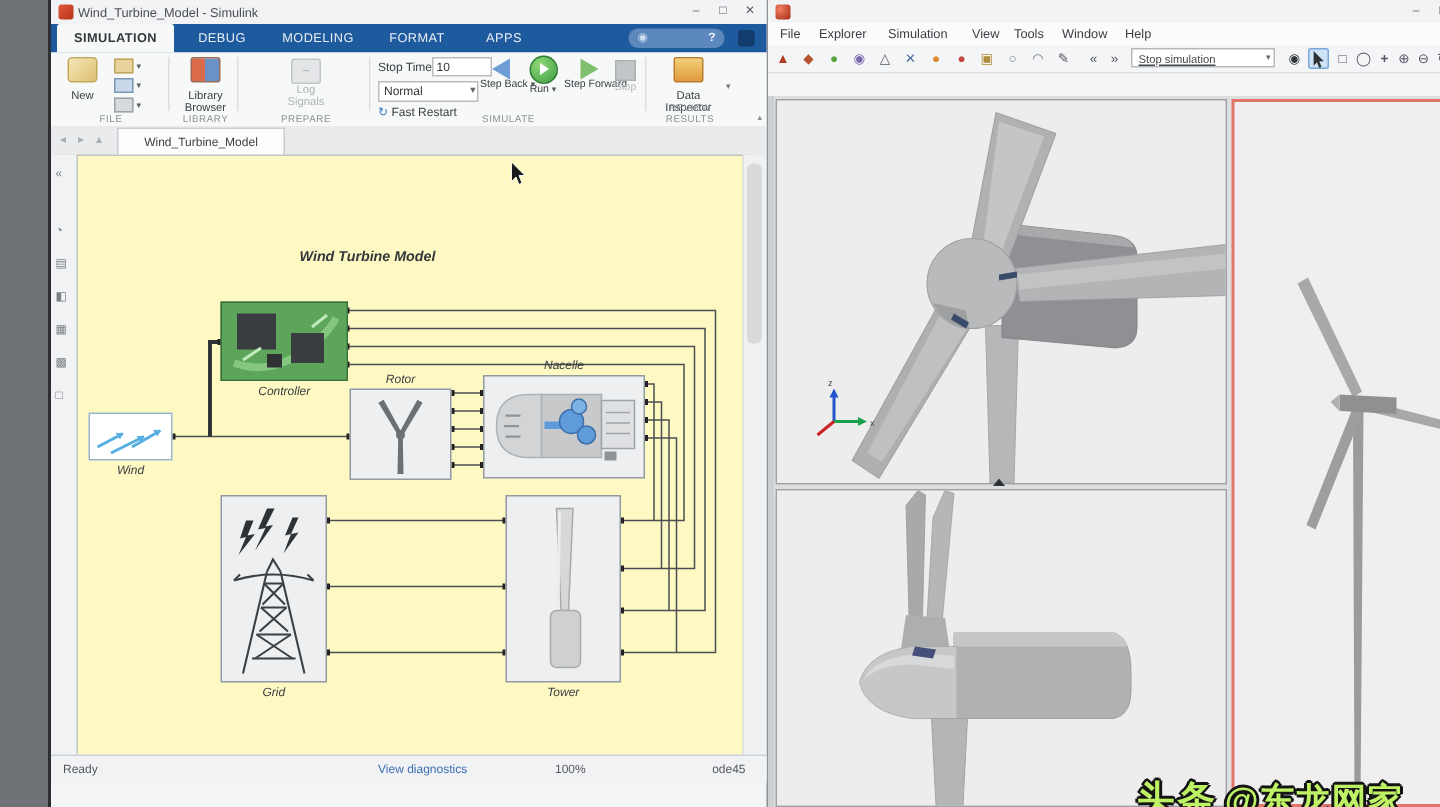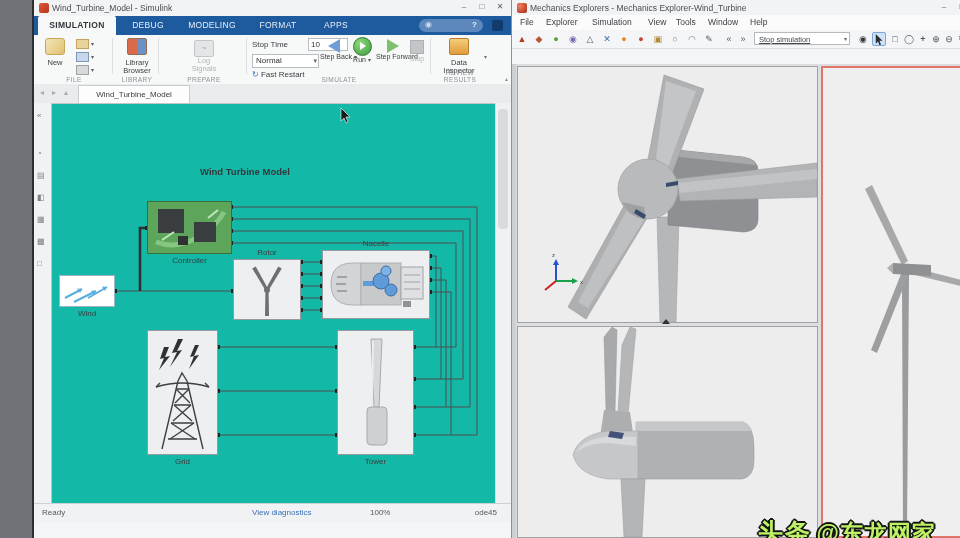--- a/index.html
+++ b/index.html
@@ -40,21 +40,21 @@
   .stepback:after{content:"";position:absolute;right:2px;top:0;border-right:12px solid #6f9ed6;border-top:7px solid transparent;border-bottom:7px solid transparent;}
   .stepfwd{width:16px;height:14px;margin:2px auto 0;position:relative;}
   .stepfwd:after{content:"";position:absolute;left:2px;top:0;border-left:12px solid #7fbf6e;border-top:7px solid transparent;border-bottom:7px solid transparent;}
   .stopsq{width:12px;height:12px;background:#c3c6c9;border:1px solid #aeb1b4;margin:3px auto 1px;}
   .ddarrow{font-size:6px;color:#5a5e63;}
   .doctabs{position:absolute;left:0;top:84px;right:0;height:19px;background:#e9ebed;border-bottom:1px solid #cfd2d5;}
   .navarr{position:absolute;top:4px;font-size:8px;color:#a9adb1;}
   .doctab{position:absolute;left:44px;top:1px;width:110px;height:18px;background:#fdfdfd;border:1px solid #c9ccd0;border-bottom:none;font-size:8px;color:#3c4045;text-align:center;line-height:18px;}
   .palette{position:absolute;left:0;top:103px;width:17px;bottom:18px;background:#f1f2f3;border-right:1px solid #d7d9db;}
   .palico{position:absolute;left:3px;font-size:8px;color:#7c8086;}
-  .canvas{position:absolute;left:17px;top:103px;width:448px;height:417px;background:#14b8a6;border:1px solid #c2c5c8;box-sizing:border-box;overflow:hidden;}
+  .canvas{position:absolute;left:17px;top:103px;width:448px;height:417px;background:#fef9c3;border:1px solid #c2c5c8;box-sizing:border-box;overflow:hidden;font-style:italic;}
   .vscroll{position:absolute;right:0;top:103px;width:15px;bottom:18px;background:#f0f1f2;border-left:1px solid #dcdee0;}
   .vthumb{position:absolute;left:2px;top:6px;width:10px;height:120px;background:#d8dadc;border-radius:4px;}
   .hscroll{position:absolute;left:0;right:0;bottom:0;height:14px;background:#f6f7f8;border-top:1px solid #e3e5e7;}
   .hthumb{position:absolute;left:14px;top:2px;width:290px;height:9px;background:#e4e6e8;border-radius:4px;}
   .hsq{position:absolute;left:2px;top:2px;width:10px;height:10px;background:#e8eaec;border:1px solid #d4d6d8;}
   .statusbar{position:absolute;left:0;bottom:16px;right:0;height:18px;background:#f1f2f4;border-top:1px solid #ced2d5;font-size:8px;color:#55585d;}
   .blk{position:absolute;background:#edeff0;border:1px solid #939aa0;box-sizing:border-box;}
   .blk-label{position:absolute;font-size:8px;color:#3a3d41;text-align:center;white-space:nowrap;}
   .cv-title{position:absolute;left:113px;top:62px;width:160px;text-align:center;font-size:9.5px;font-weight:bold;color:#34373b;}
   
@@ -141,21 +141,21 @@
 
       <div class="bigbtn" style="left:148px;width:44px;">
         <span class="bicon" style="width:18px;height:15px;background:#e3e5e7;border:1px solid #c3c6c9;border-radius:2px;color:#a9adb1;font-size:9px;line-height:14px;">~</span>
         <div class="blbl dim">Log</div>
         <div class="blbl dim">Signals</div>
       </div>
       <div class="gsep" style="left:212px;"></div>
       <div class="glabel" style="left:138px;width:64px;">PREPARE</div>
 
       <div class="st-field-label" style="left:218px;top:5px;">Stop Time</div>
-      <input class="st-input" style="left: 274px; top: 3px;" value="10">
+      <input class="st-input" style="left: 254px; top: 3px;" value="10">
       <div class="st-select" style="left:218px;top:19px;">
         <span>Normal</span>
         <span class="dd">▾</span>
       </div>
       <div style="position:absolute;left:218px;top:35px;font-size:8px;color:#3c4045;">
         <span style="color:#3a78c2;font-size:8px;">↻</span>
         <span>Fast Restart</span>
       </div>
       <div class="ctrl-btn" style="left:286px;width:28px;">
         <div class="stepback"></div>
@@ -371,21 +371,20 @@
       <span style="position:absolute;left:218px;top:4px;color:#3b6fb5;">View diagnostics</span>
       <span style="position:absolute;left:336px;top:4px;">100%</span>
       <span style="position:absolute;right:14px;top:4px;">ode45</span>
     </div>
   </div>
 
   <div class="win" id="mewin">
 
     <div class="titlebar">
       <div class="me-icon"></div>
-      <div class="ttext">Mechanics Explorers - Mechanics Explorer-Wind_Turbine</div>
       <div class="winctl" style="right:40px;">–</div>
       <div class="winctl" style="right:22px;">□</div>
       <div class="winctl" style="right:4px;">✕</div>
     </div>
 
     <div class="menubar">
       <span class="menu-item" style="left:8px;">File</span>
       <span class="menu-item" style="left:34px;">Explorer</span>
       <span class="menu-item" style="left:80px;">Simulation</span>
       <span class="menu-item" style="left:136px;">View</span>

